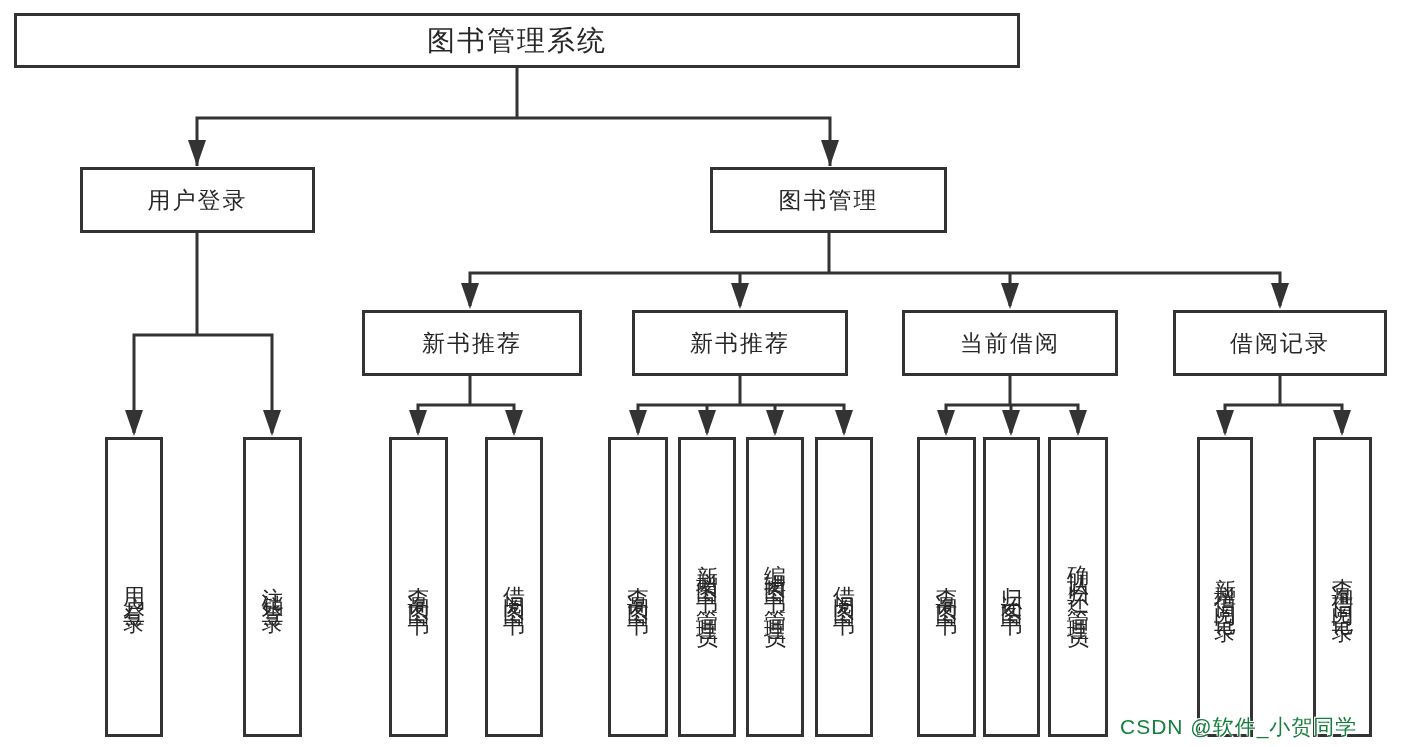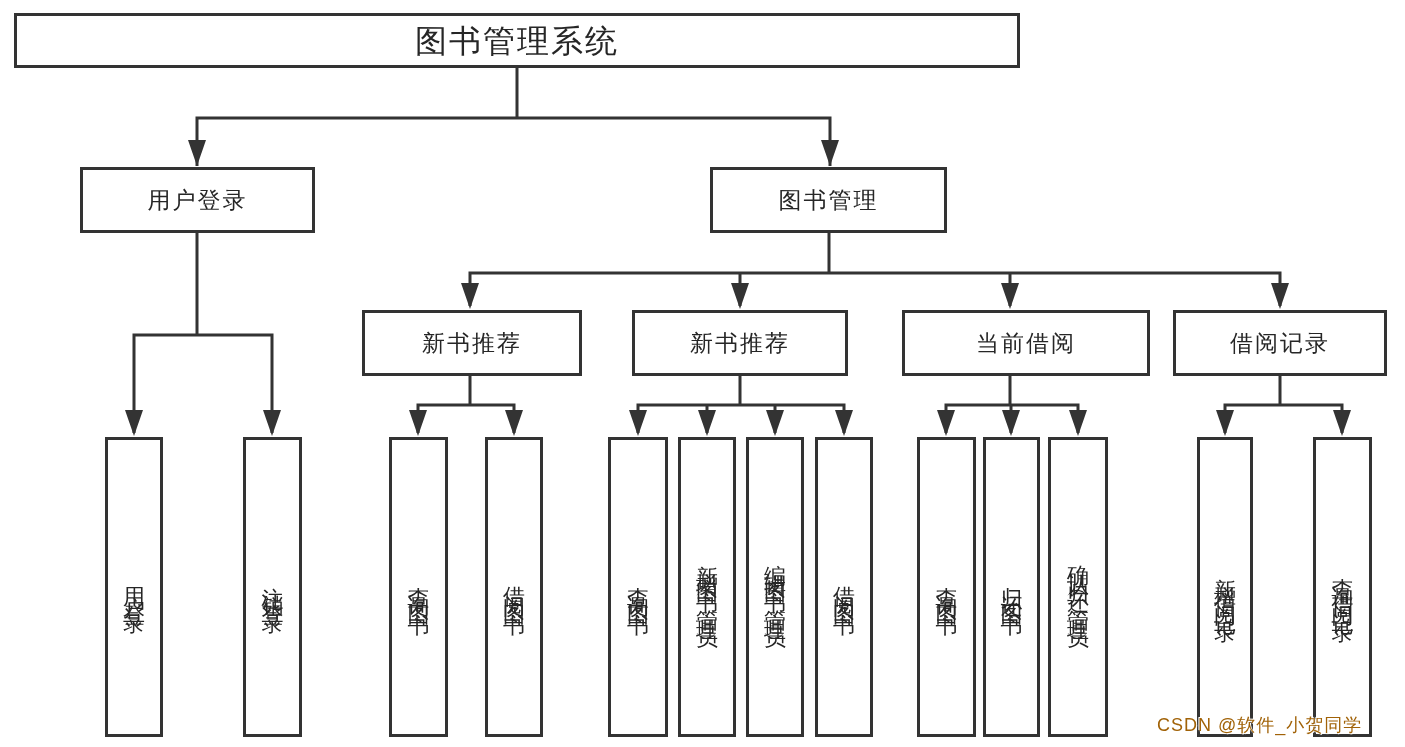--- a/index.html
+++ b/index.html
@@ -25,27 +25,27 @@
     border: 3px solid #333333;
     background: #ffffff;
     display: flex;
     align-items: center;
     justify-content: center;
     color: #262626;
     z-index: 2;
   }
   .h-label { font-size: 23px; letter-spacing: 2px; line-height: 1; white-space: nowrap; }
   .root-box { left: 14px; top: 13px; width: 1006px; height: 55px; }
-  .root-box .h-label { font-size: 32px; }
+  .root-box .h-label { font-size: 28px; }
   .n-user   { left: 80px;  top: 167px; width: 235px; height: 66px; }
   .n-book   { left: 710px; top: 167px; width: 237px; height: 66px; }
   .lv3      { top: 310px; height: 66px; }
   .n-recommend { left: 362px;  width: 220px; }
   .n-borrow    { left: 632px;  width: 216px; }
-  .n-current   { left: 902px;  width: 248px; }
+  .n-current   { left: 902px;  width: 216px; }
   .n-records   { left: 1173px; width: 214px; }
   .leaf { top: 437px; height: 300px; }
   .v-label {
     writing-mode: vertical-rl;
     text-orientation: mixed;
     font-size: 22px;
     letter-spacing: 9px;
     line-height: 1;
     white-space: nowrap;
   }
@@ -57,25 +57,25 @@
   .leaf6  { left: 678px;  width: 58px; }
   .leaf7  { left: 746px;  width: 58px; }
   .leaf8  { left: 815px;  width: 58px; }
   .leaf9  { left: 917px;  width: 59px; }
   .leaf10 { left: 983px;  width: 57px; }
   .leaf11 { left: 1048px; width: 60px; }
   .leaf12 { left: 1197px; width: 56px; }
   .leaf13 { left: 1313px; width: 59px; }
   .watermark {
     position: absolute;
-    left: 1157px;
+    left: 1120px;
     top: 713px;
     z-index: 3;
-    font-size: 18px;
-    color: #a16207;
+    font-size: 21px;
+    color: #15803d;
     letter-spacing: 1px;
     white-space: nowrap;
     text-shadow: 0 0 2px #ffffff, 1px 1px 0 #ffffff, -1px -1px 0 #ffffff;
   }
 </style>
 </head>
 <body>
 
 <div class="stage">
 

